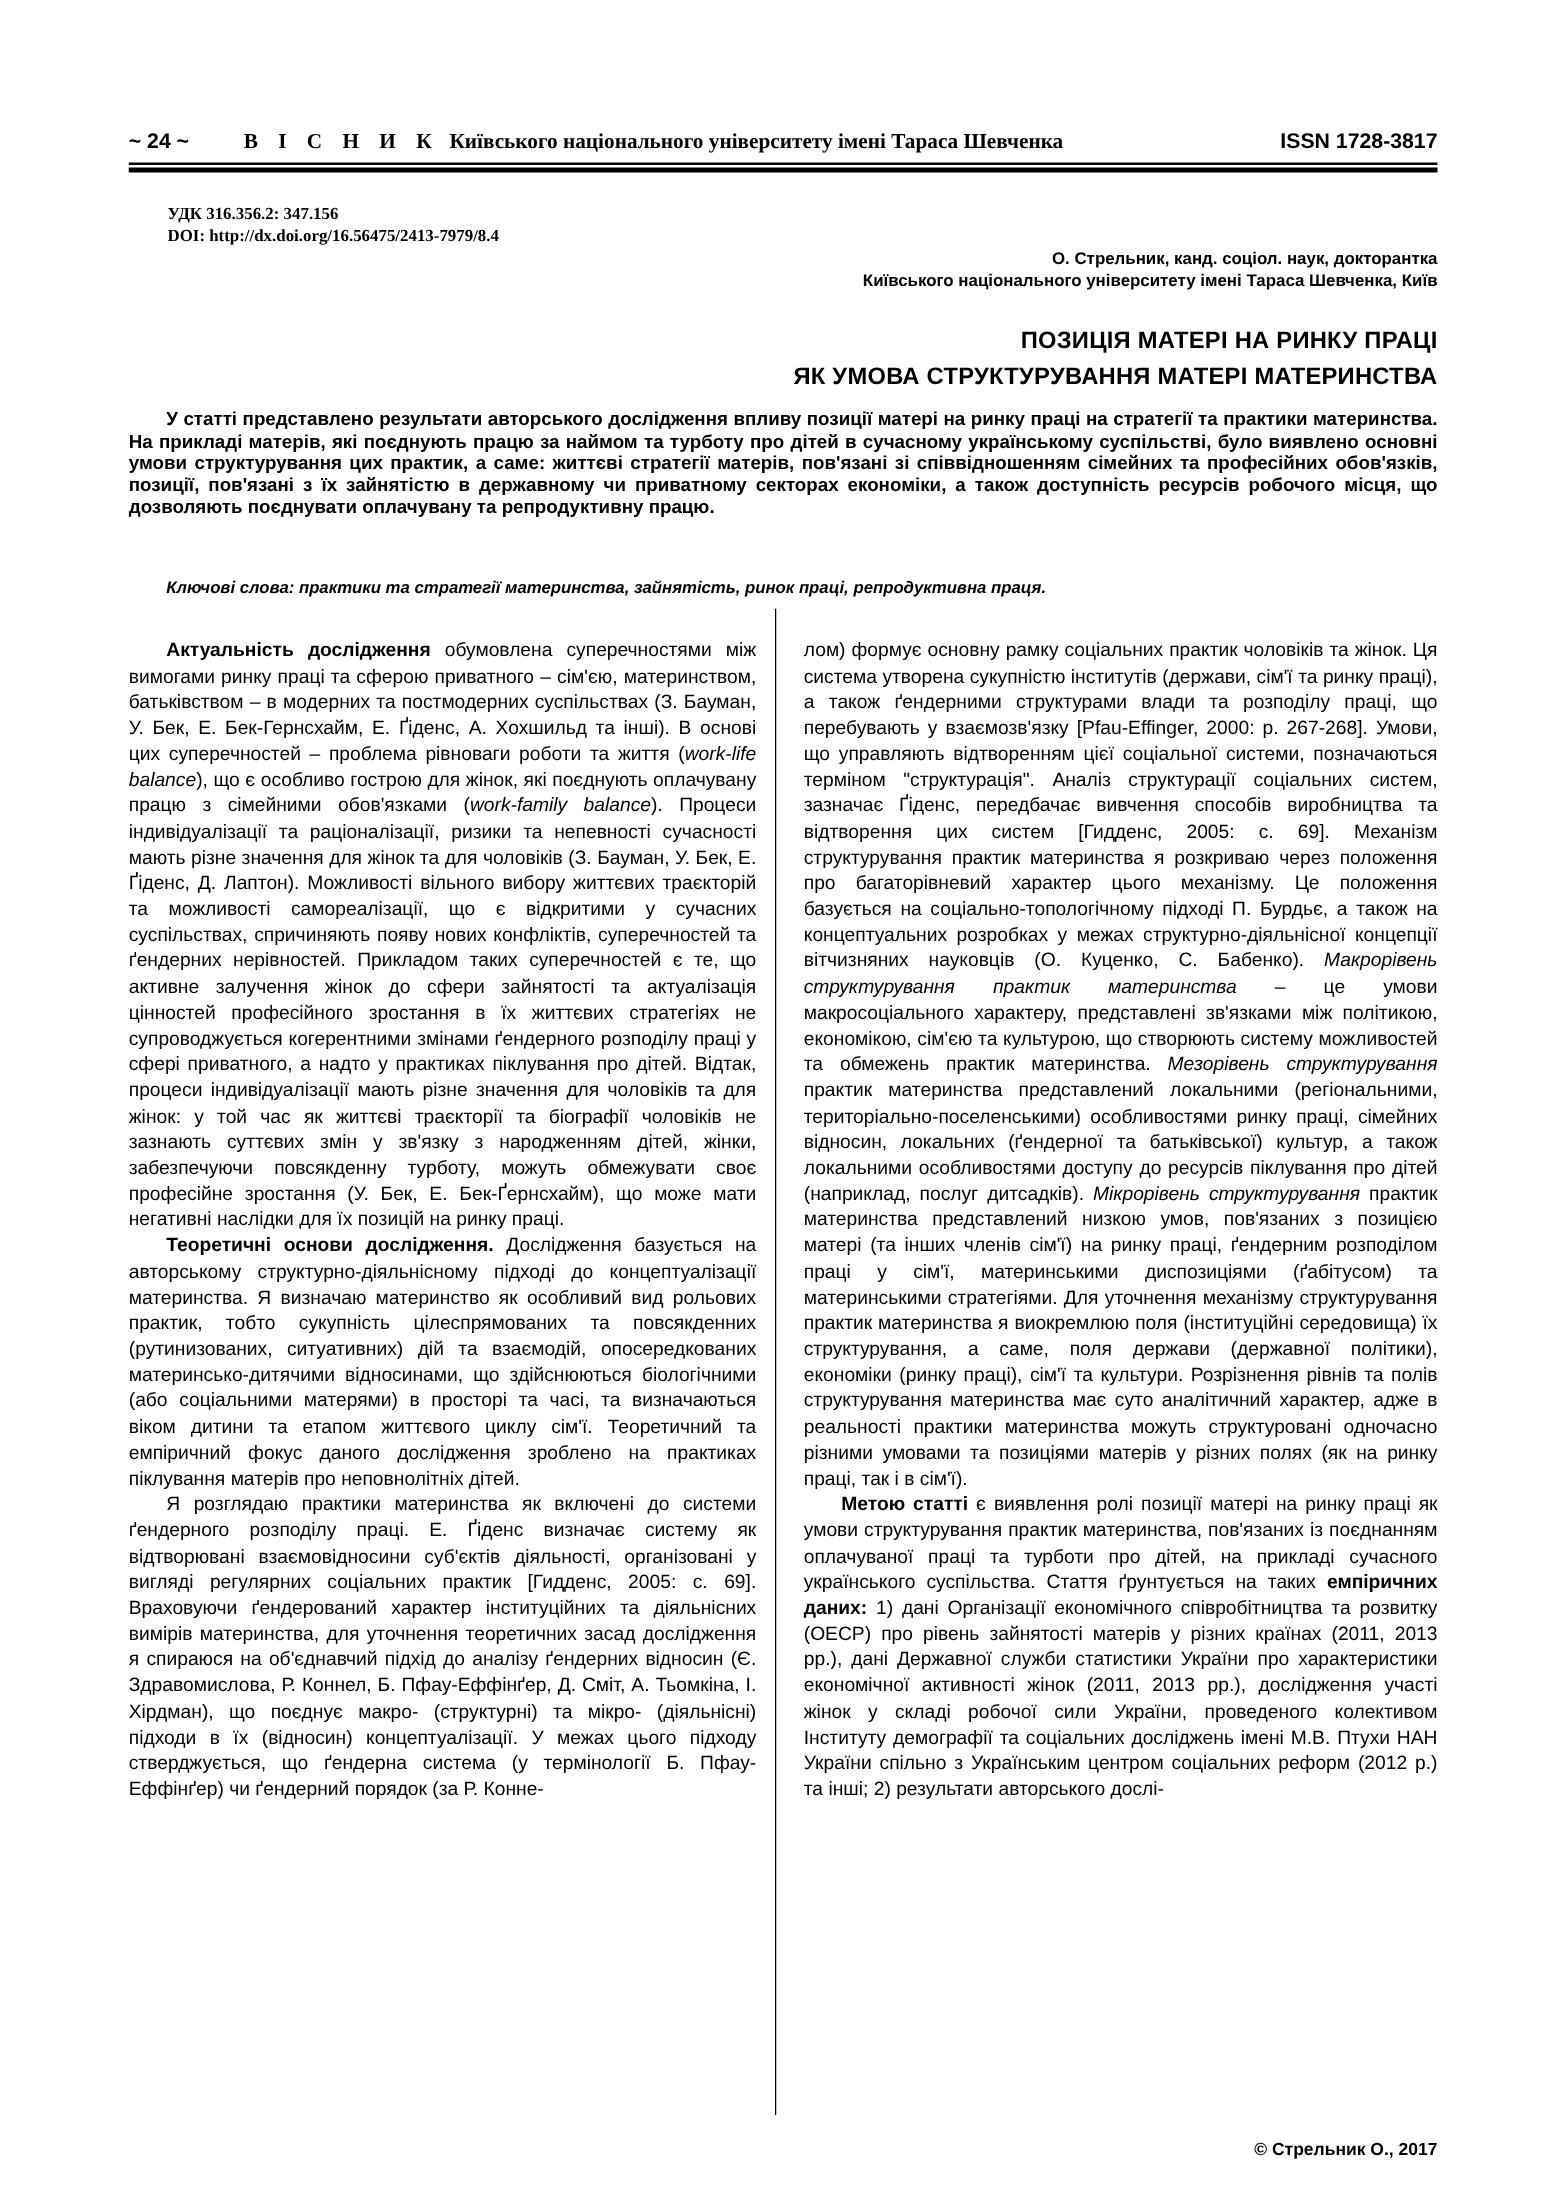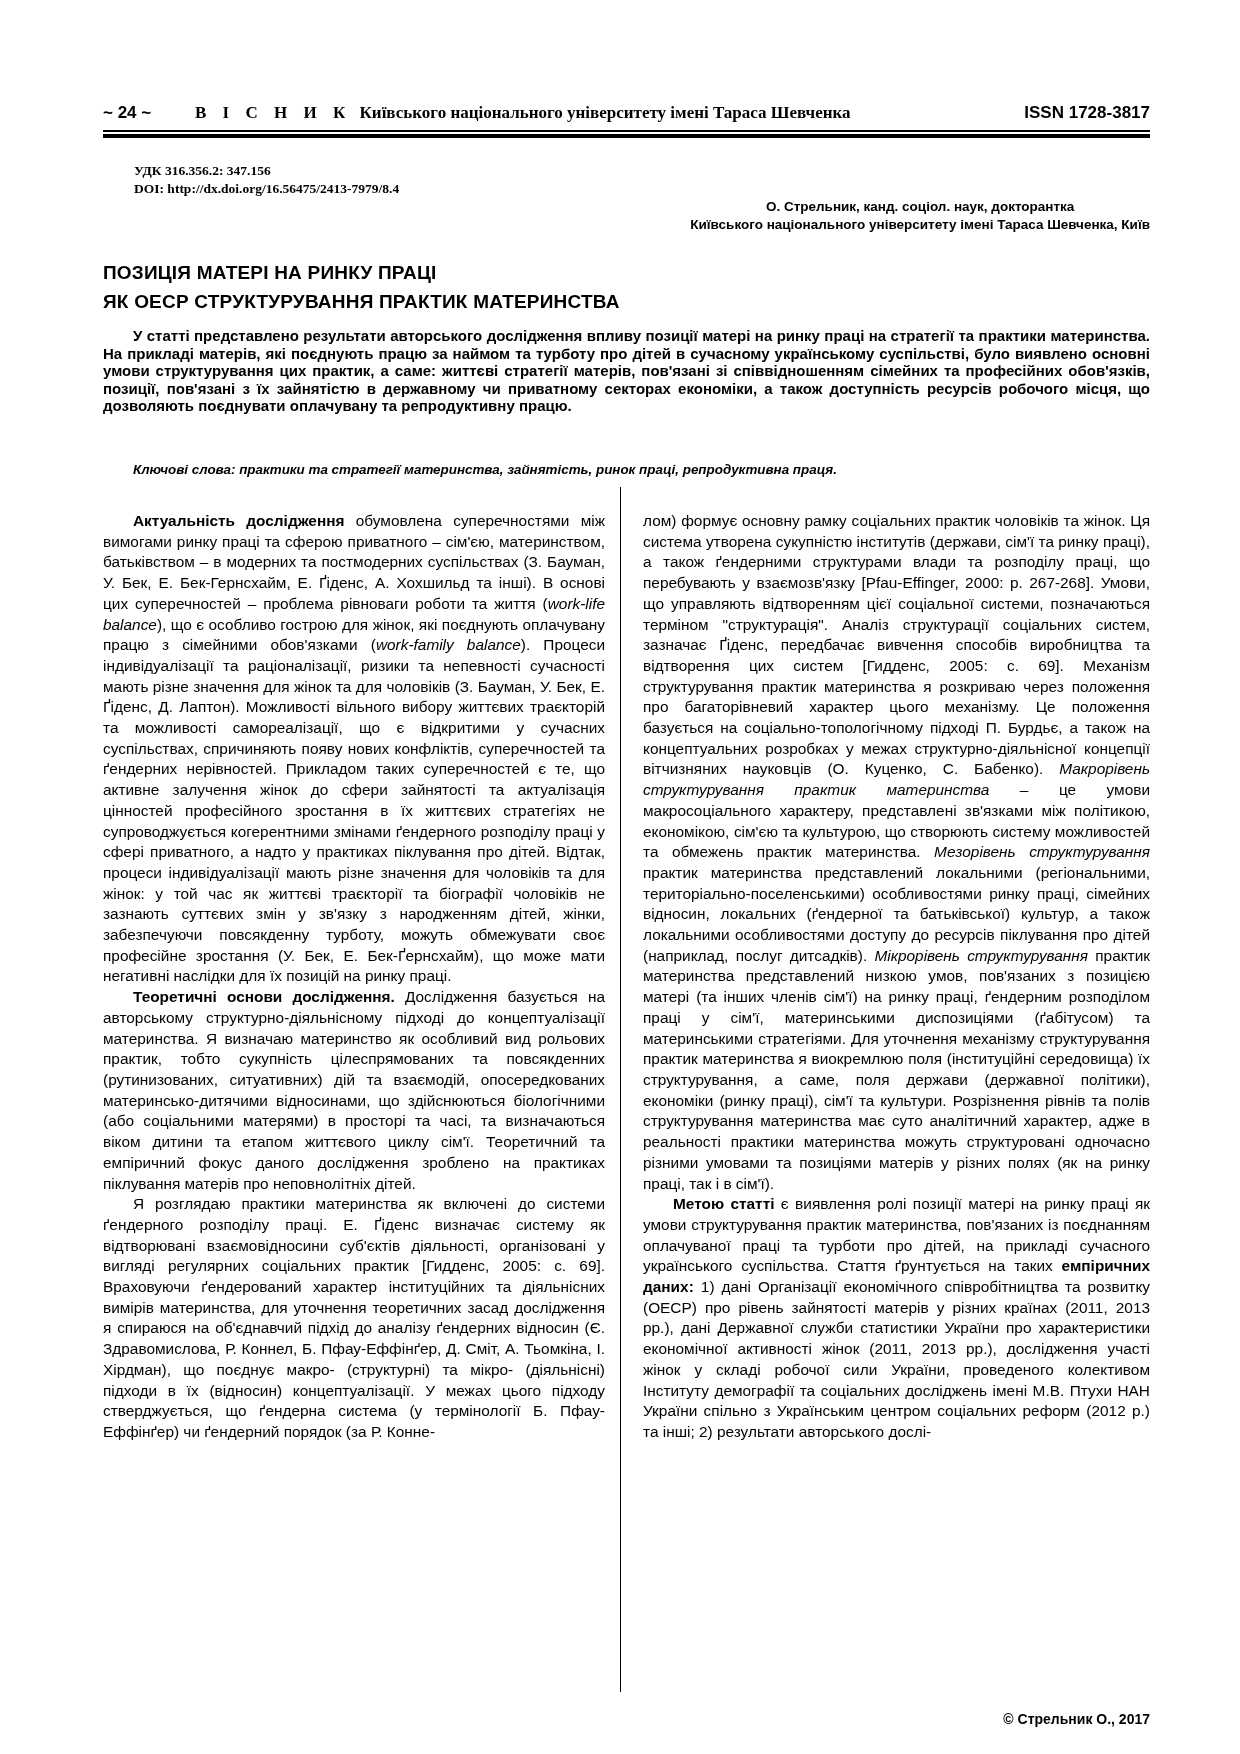--- a/index.html
+++ b/index.html
@@ -13,24 +13,24 @@
       font-family: "Liberation Sans", sans-serif; font-weight: bold; font-size: 17px;
       white-space: nowrap;
     }
     .header .page-no { width: 70px; }
     .header .journal { flex: 1; padding-left: 22px; font-family: Liberation Serif, serif; }
     .header .journal .vis { letter-spacing: 6px; margin-right: 4px; }
     .rule-thin { position: absolute; left: 103px; top: 130px; width: 1047px; height: 2px; background: #000; }
     .rule-thick { position: absolute; left: 103px; top: 134px; width: 1047px; height: 4px; background: #000; }
 
     .meta { position: absolute; left: 134px; top: 162px; font-weight: bold; font-size: 13.5px; line-height: 18px; font-family: Liberation Serif, serif; }
-    .author { position: absolute; right: 90px; top: 198px; text-align: center; font-weight: bold; font-size: 13.5px; line-height: 18px; }
+    .author { position: absolute; right: 90px; top: 198px; text-align: right; font-weight: bold; font-size: 13.5px; line-height: 18px; }
 
     .title {
-      position: absolute; left: 103px; width: 1047px; top: 258px; text-align: left;
+      position: absolute; left: 103px; width: 1047px; top: 258px; text-align: right;
       font-weight: bold; font-size: 19px; line-height: 29px; letter-spacing: 0.2px;
     }
 
     .abstract {
       position: absolute; left: 103px; width: 1047px; top: 327px;
       font-weight: bold; font-size: 15px; line-height: 17.6px;
       text-align: justify; text-indent: 30px; font-family: "Liberation Sans", sans-serif;
     }
     .keywords {
       position: absolute; left: 133px; top: 461px;
@@ -70,21 +70,21 @@
   <div>DOI: http://dx.doi.org/16.56475/2413-7979/8.4</div>
 </div>
 
 <div class="author">
   <div>О. Стрельник, канд. соціол. наук, докторантка</div>
   <div>Київського національного університету імені Тараса Шевченка, Київ</div>
 </div>
 
 <div class="title">
   <div>ПОЗИЦІЯ МАТЕРІ НА РИНКУ ПРАЦІ</div>
-  <div>ЯК ОЕСР СТРУКТУРУВАННЯ ПРАКТИК МАТЕРИНСТВА</div>
+  <div>ЯК УМОВА СТРУКТУРУВАННЯ МАТЕРІ МАТЕРИНСТВА</div>
 </div>
 
 <div class="abstract">У статті представлено результати авторського дослідження впливу позиції матері на ринку праці на стратегії та практики материнства. На прикладі матерів, які поєднують працю за наймом та турботу про дітей в сучасному українському суспільстві, було виявлено основні умови структурування цих практик, а саме: життєві стратегії матерів, пов'язані зі співвідношенням сімейних та професійних обов'язків, позиції, пов'язані з їх зайнятістю в державному чи приватному секторах економіки, а також доступність ресурсів робочого місця, що дозволяють поєднувати оплачувану та репродуктивну працю.</div>
 <div class="keywords">Ключові слова: практики та стратегії материнства, зайнятість, ринок праці, репродуктивна праця.</div>
 
 <div class="divider"></div>
 
 <div class="col left">
   <p><b>Актуальність дослідження</b><span> обумовлена суперечностями між вимогами ринку праці та сферою приватного – сім'єю, материнством, батьківством – в модерних та постмодерних суспільствах (З. Бауман, У. Бек, Е. Бек-Гернсхайм, Е. Ґіденс, А. Хохшильд та інші). В основі цих суперечностей – проблема рівноваги роботи та життя (</span><i>work-life balance</i><span>), що є особливо гострою для жінок, які поєднують оплачувану працю з сімейними обов'язками (</span><i>work-family balance</i><span>). Процеси індивідуалізації та раціоналізації, ризики та непевності сучасності мають різне значення для жінок та для чоловіків (З. Бауман, У. Бек, Е. Ґіденс, Д. Лаптон). Можливості вільного вибору життєвих траєкторій та можливості самореалізації, що є відкритими у сучасних суспільствах, спричиняють появу нових конфліктів, суперечностей та ґендерних нерівностей. Прикладом таких суперечностей є те, що активне залучення жінок до сфери зайнятості та актуалізація цінностей професійного зростання в їх життєвих стратегіях не супроводжується когерентними змінами ґендерного розподілу праці у сфері приватного, а надто у практиках піклування про дітей. Відтак, процеси індивідуалізації мають різне значення для чоловіків та для жінок: у той час як життєві траєкторії та біографії чоловіків не зазнають суттєвих змін у зв'язку з народженням дітей, жінки, забезпечуючи повсякденну турботу, можуть обмежувати своє професійне зростання (У. Бек, Е. Бек-Ґернсхайм), що може мати негативні наслідки для їх позицій на ринку праці.</span></p>
   <p><b>Теоретичні основи дослідження.</b><span> Дослідження базується на авторському структурно-діяльнісному підході до концептуалізації материнства. Я визначаю материнство як особливий вид рольових практик, тобто сукупність цілеспрямованих та повсякденних (рутинизованих, ситуативних) дій та взаємодій, опосередкованих материнсько-дитячими відносинами, що здійснюються біологічними (або соціальними матерями) в просторі та часі, та визначаються віком дитини та етапом життєвого циклу сім'ї. Теоретичний та емпіричний фокус даного дослідження зроблено на практиках піклування матерів про неповнолітніх дітей.</span></p>

